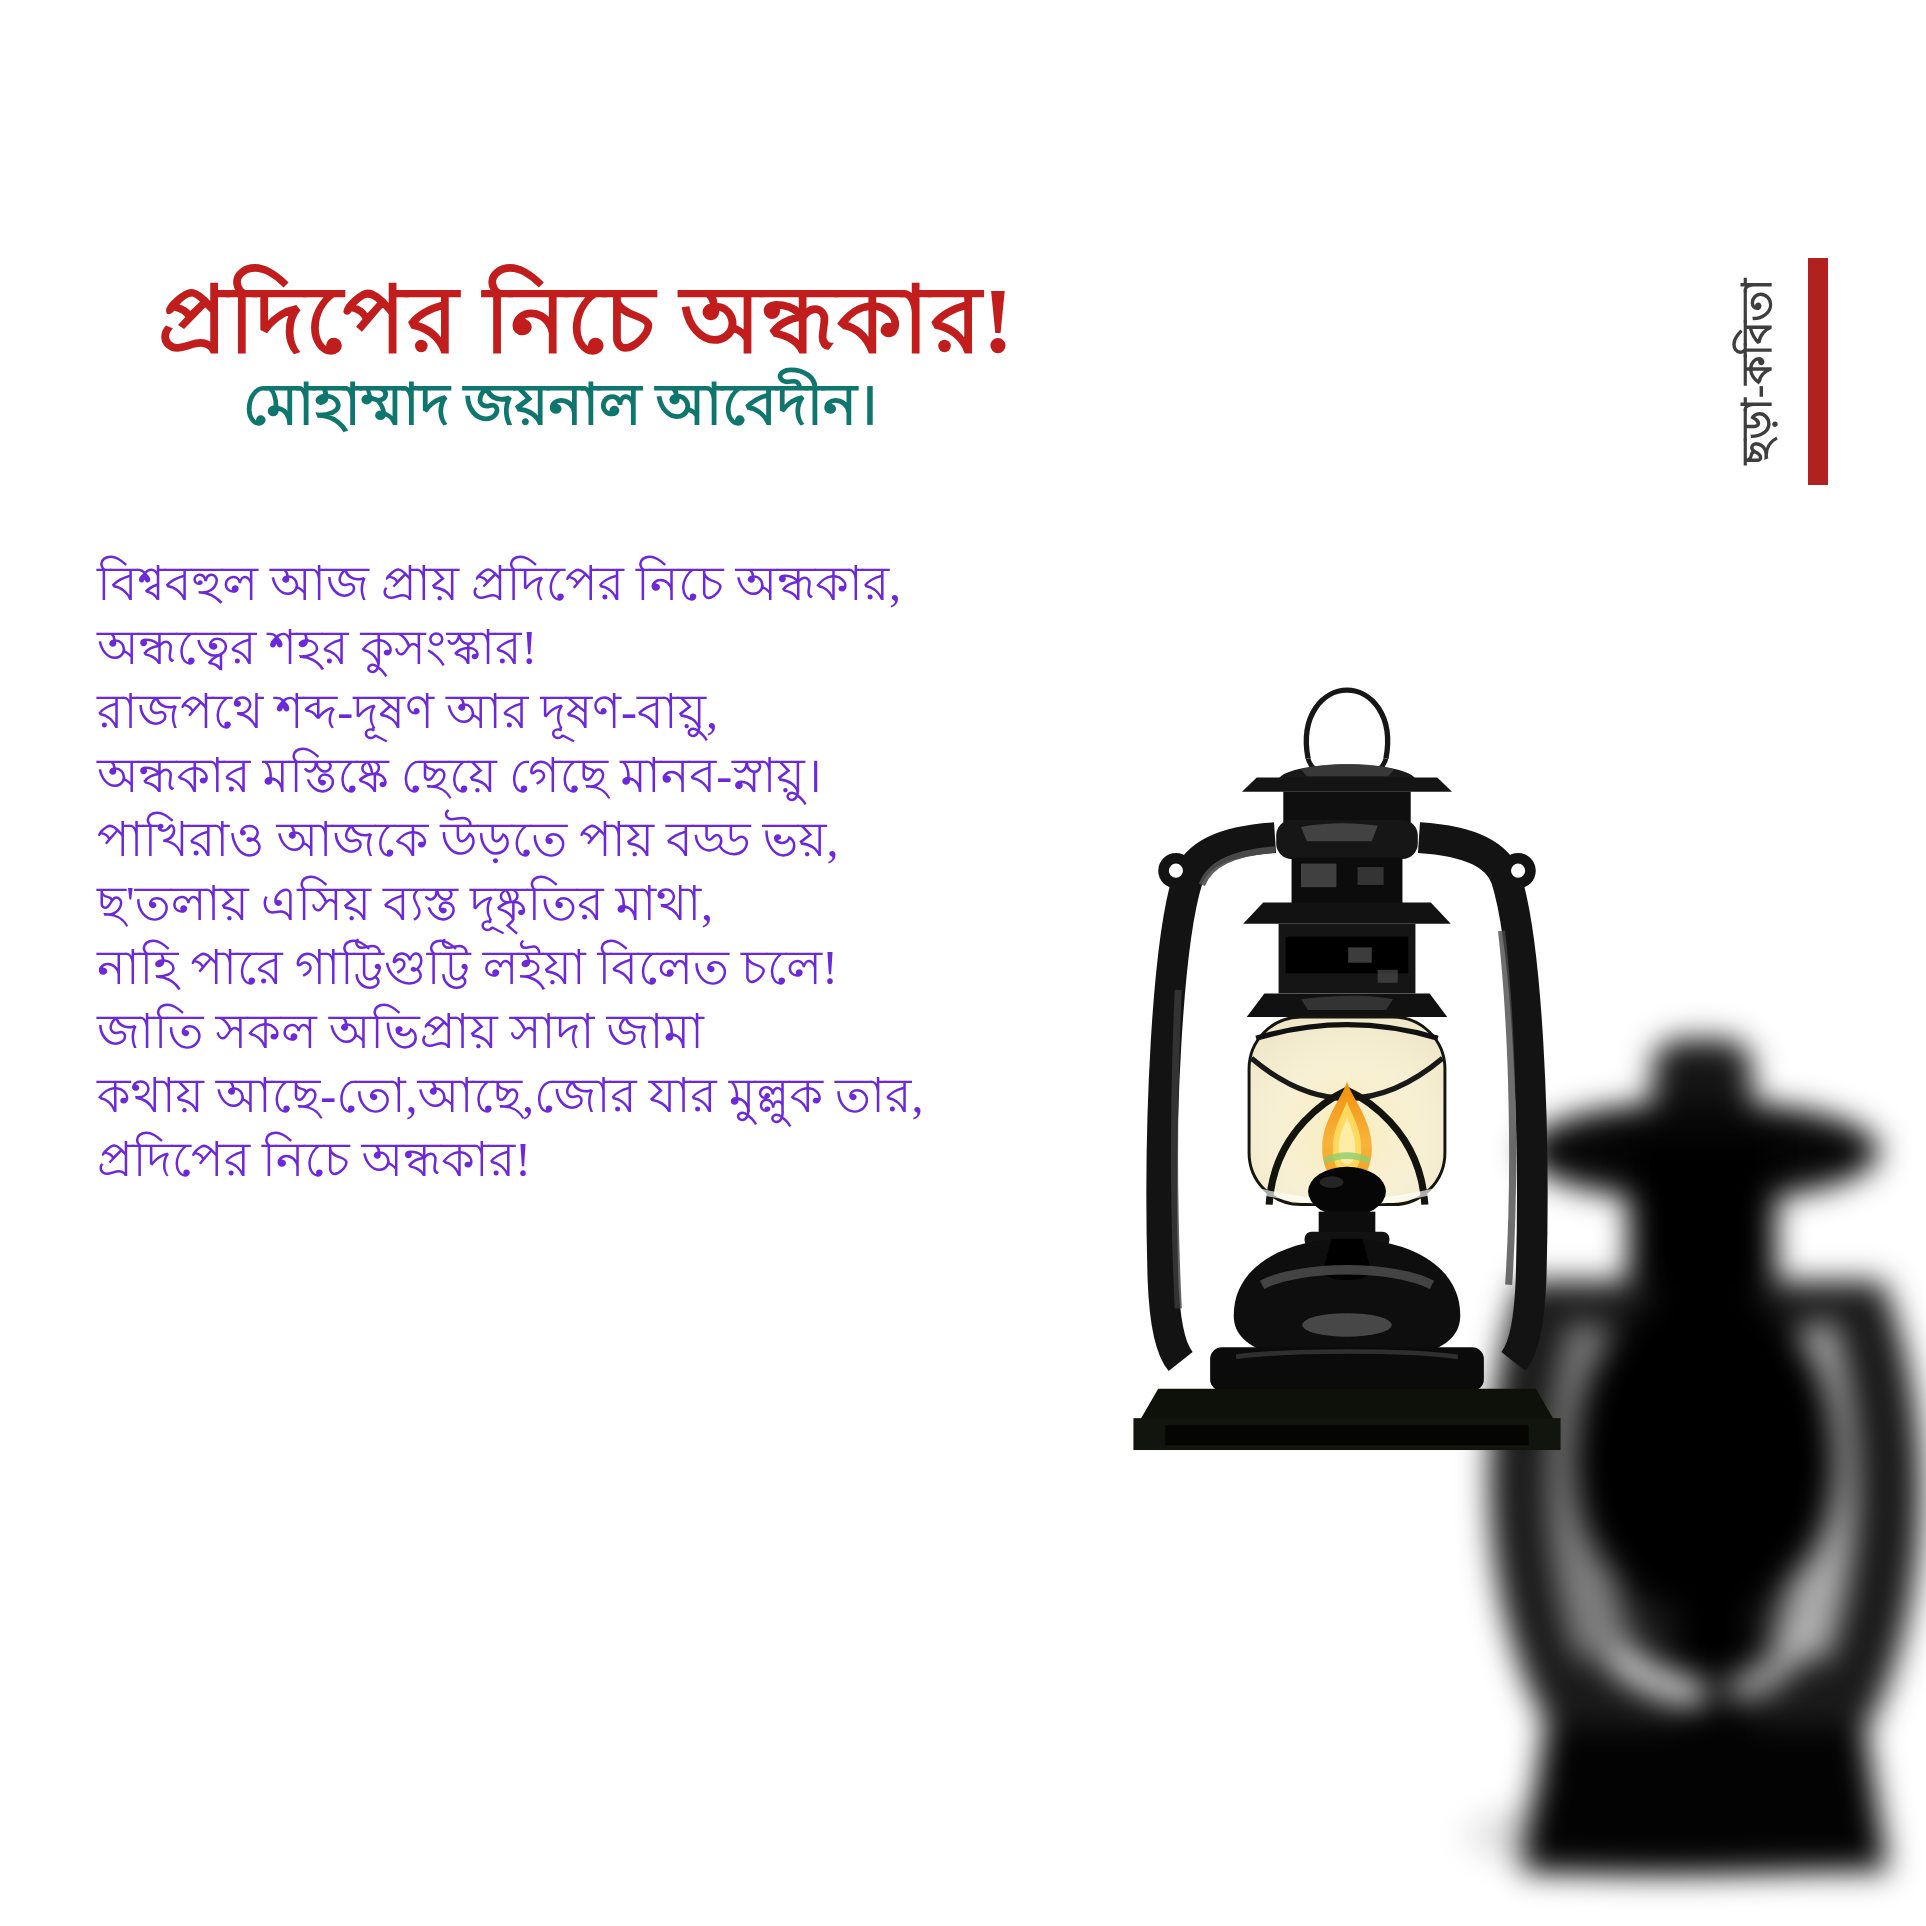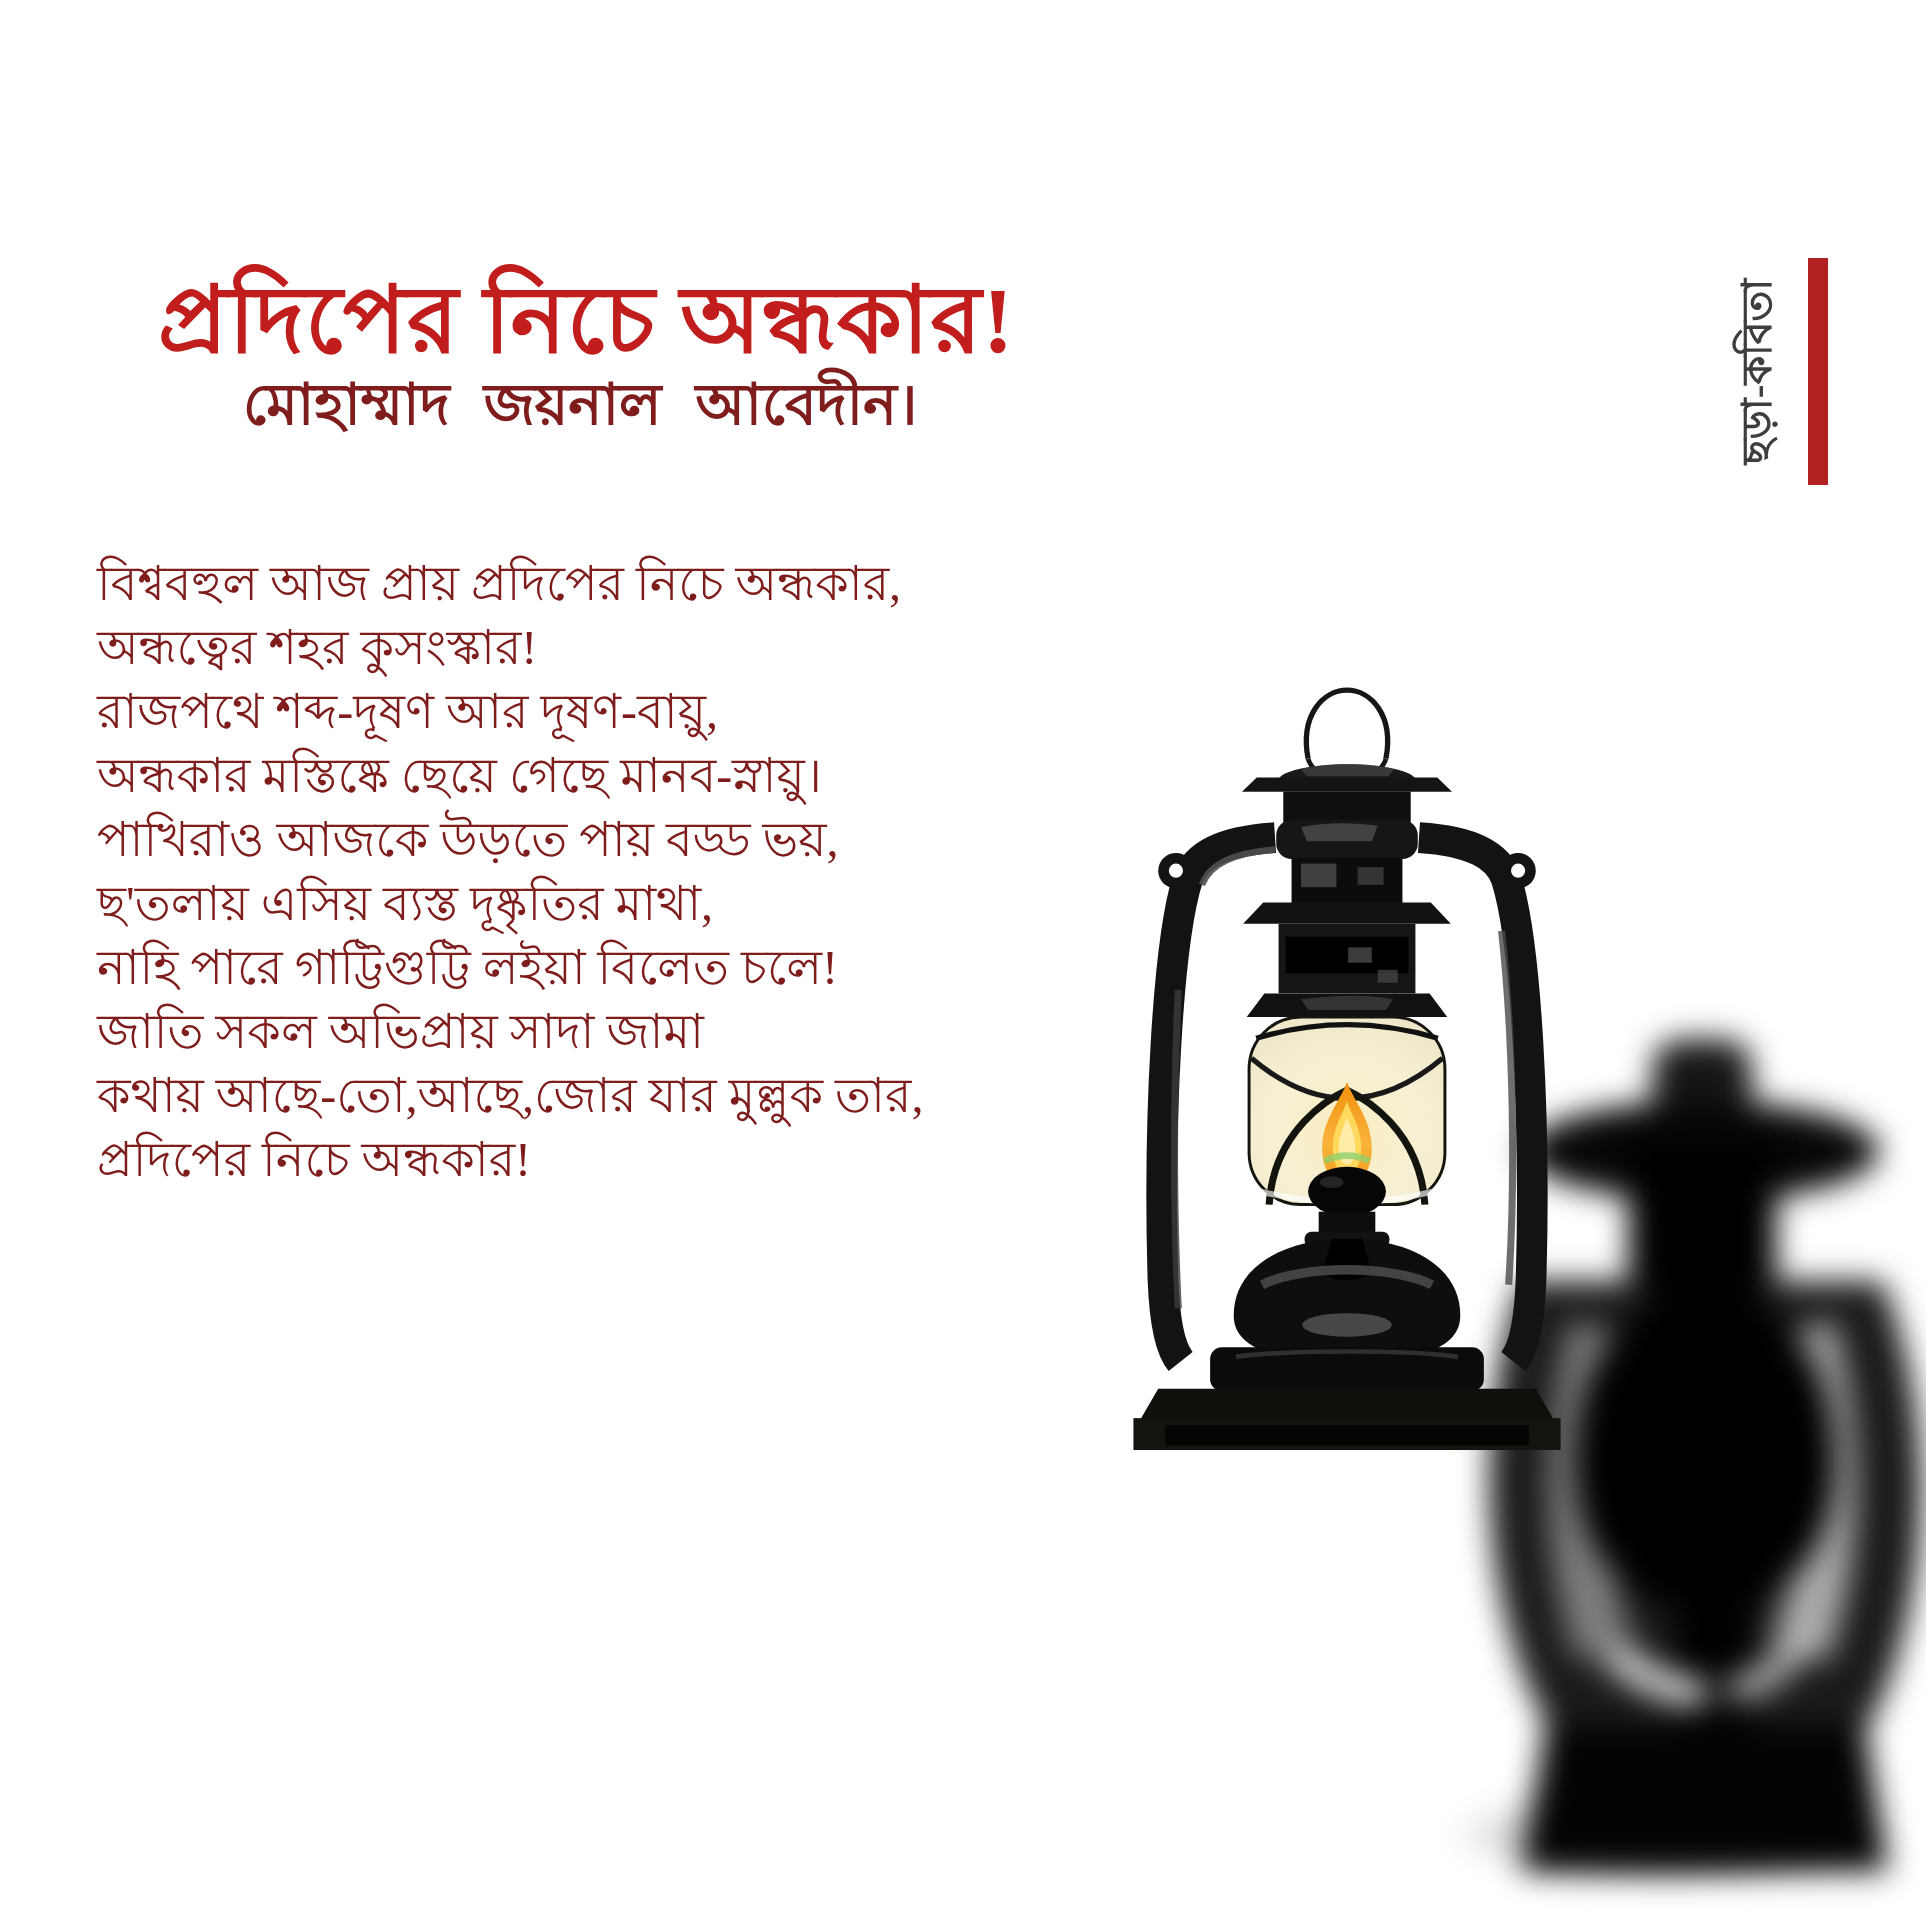--- a/index.html
+++ b/index.html
@@ -9,39 +9,39 @@
     font-family:"Liberation Sans", sans-serif;
   }
   .title{
     position:absolute;left:158px;top:248px;margin:0;
     font-size:93px;font-weight:bold;color:#c11d1d;
     font-family:"Liberation Serif", serif;
     white-space:nowrap;letter-spacing:1.2px;
   }
   .author{
     position:absolute;left:243px;top:361px;
-    font-size:57px;font-weight:bold;color:#7f1d1d;
-    font-family:Liberation Mono, monospace;
+    font-size:57px;font-weight:bold;color:#0f766e;
+    font-family:Liberation Serif, serif;
     white-space:nowrap;
   }
   .side-tag-text{
     position:absolute;left:1645px;top:345px;width:224px;height:53px;
     line-height:53px;text-align:center;
     transform:rotate(-90deg);
     font-size:41px;font-weight:bold;color:#3e3e3e;
     font-family:"Liberation Serif", serif;
     white-space:nowrap;
   }
   .side-tag-bar{
     position:absolute;left:1808px;top:258px;width:20px;height:227px;
     background:#b12120;
   }
   .poem{
     position:absolute;left:97px;top:552px;z-index:3;
-    font-size:48px;color:#7f1d1d;line-height:64px;
+    font-size:48px;color:#6d28d9;line-height:64px;
     font-family:"Liberation Serif", serif;
     white-space:nowrap;
   }
   .lantern-main{
     position:absolute;left:1124px;top:683px;width:446px;height:773px;z-index:2;
   }
   .lantern-blur{
     position:absolute;left:1422px;top:974px;width:537px;height:968px;z-index:1;
     filter:blur(15.3px);overflow:visible;
   }

